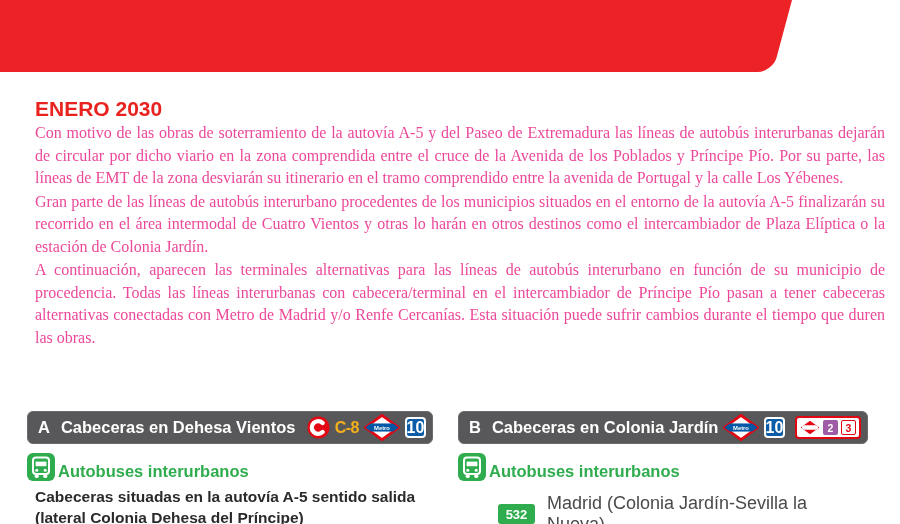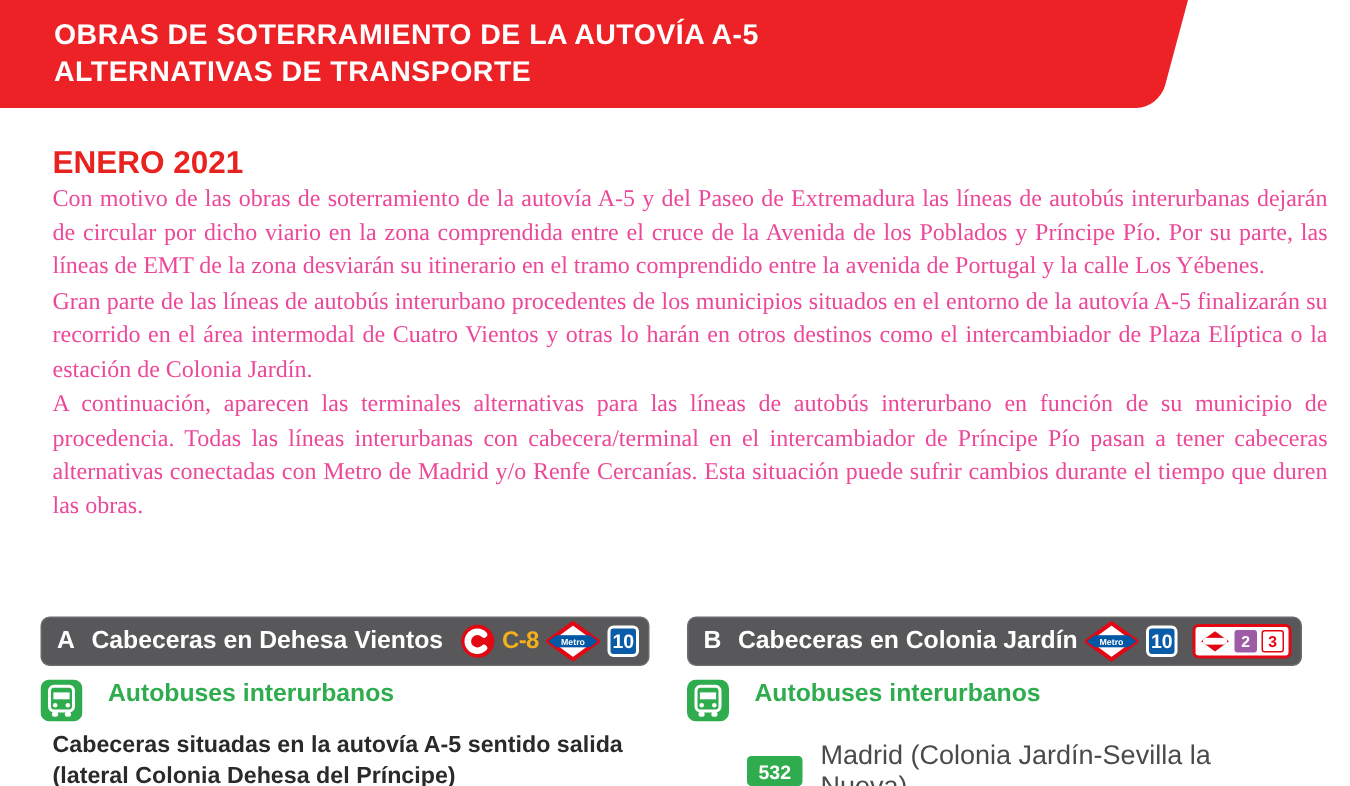--- a/index.html
+++ b/index.html
@@ -28,56 +28,52 @@
   .section-bar { height:33px; background:#58585A; border:1px solid #6B6B6D;
     border-radius:6px; display:flex; align-items:center; padding:0 6px 0 10px;
     color:#fff; font-weight:bold; font-size:16.5px; }
   .bar-letter { margin-right:11px; }
   .bar-title { white-space:nowrap; }
   .bar-icons { margin-left:auto; display:flex; align-items:center; gap:5px; }
 
   .c5-label { color:#F3B01B; font-weight:bold; font-size:16px; letter-spacing:-.5px; }
 
   .line-badge { width:21px; height:21px; background:#0B5CA8; border:2px solid #fff;
-    border-radius:4px; color:#fff; font-size:13px; font-weight:bold;
+    border-radius:4px; color:#fff; font-size:16px; font-weight:bold;
     display:flex; align-items:center; justify-content:center; }
 
   .ml-badge { background:#fff; border:2px solid #E30613; border-radius:4px;
     height:23px; display:flex; align-items:center; gap:3px; padding:0 3px; margin-left:5px; }
   .ml-sq { width:15px; height:15px; border-radius:2px; font-size:10.5px; font-weight:bold;
     display:flex; align-items:center; justify-content:center; }
   .ml-2 { background:#9D5CA5; color:#fff; }
   .ml-3 { background:#fff; color:#E30613; border:1.5px solid #E30613; }
 
-  .sub-row { margin-top:9px; display:flex; align-items:flex-start; gap:17px; }
+  .sub-row { margin-top:9px; display:flex; align-items:flex-end; gap:3px; }
   .sub-title { color:#2FAD4E; font-weight:bold; font-size:16.5px; }
 
   .note { margin-top:5px; margin-left:8px; width:398px; font-weight:bold;
     font-size:15.5px; line-height:21px; color:#2A2A2A; }
 
   .route-row { margin-top:12px; display:flex; align-items:center; gap:12px;padding-left:40px; }
   .route-badge { min-width:37px; height:20px; padding:0 3px; background:#2FAD4E;
     border-radius:3px; color:#fff; font-weight:bold; font-size:13px;
     display:flex; align-items:center; justify-content:center; }
   .route-name { font-size:18px; color:#4A4A4B; }
   .route-partial { margin-top:3px; width:37px; height:14px; border-radius:3px; background:#2FAD4E; }
 </style>
 </head>
 <body>
 
 <div class="page">
 
   <div class="banner-shape"></div>
-  <div class="banner-text">
-    <div>OBRAS DE SOTERRAMIENTO DE LA AUTOVÍA A-5</div>
-    <div>ALTERNATIVAS DE TRANSPORTE</div>
-  </div>
 
   <div class="content">
-    <div class="date-heading">ENERO 2021</div>
+    <div class="date-heading">ENERO 2030</div>
     <p>Con motivo de las obras de soterramiento de la autovía A-5 y del Paseo de Extremadura las líneas de autobús interurbanas dejarán de circular por dicho viario en la zona comprendida entre el cruce de la Avenida de los Poblados y Príncipe Pío. Por su parte, las líneas de EMT de la zona desviarán su itinerario en el tramo comprendido entre la avenida de Portugal y la calle Los Yébenes.</p>
     <p>Gran parte de las líneas de autobús interurbano procedentes de los municipios situados en el entorno de la autovía A-5 finalizarán su recorrido en el área intermodal de Cuatro Vientos y otras lo harán en otros destinos como el intercambiador de Plaza Elíptica o la estación de Colonia Jardín.</p>
     <p>A continuación, aparecen las terminales alternativas para las líneas de autobús interurbano en función de su municipio de procedencia. Todas las líneas interurbanas con cabecera/terminal en el intercambiador de Príncipe Pío pasan a tener cabeceras alternativas conectadas con Metro de Madrid y/o Renfe Cercanías. Esta situación puede sufrir cambios durante el tiempo que duren las obras.</p>
   </div>
 
   <div class="columns">
 
     <div class="col-a">
       <div class="section-bar">
         <span class="bar-letter">A</span>

